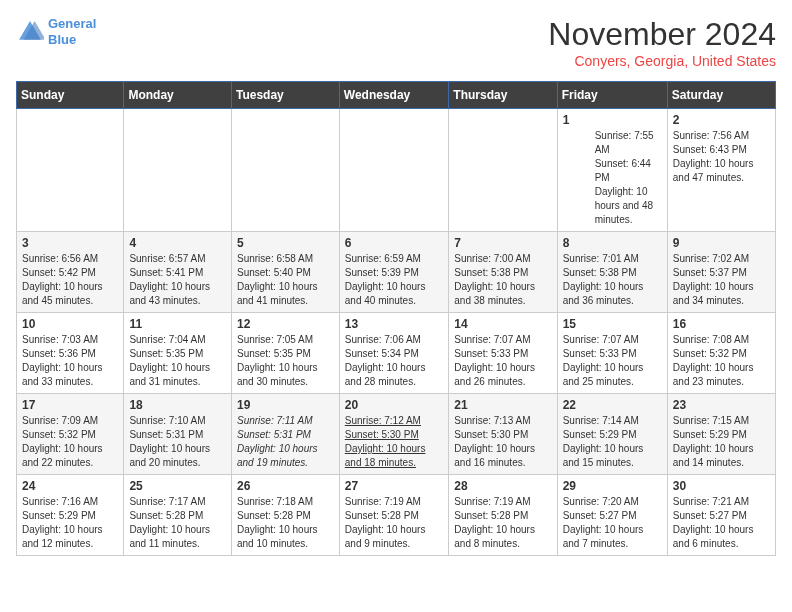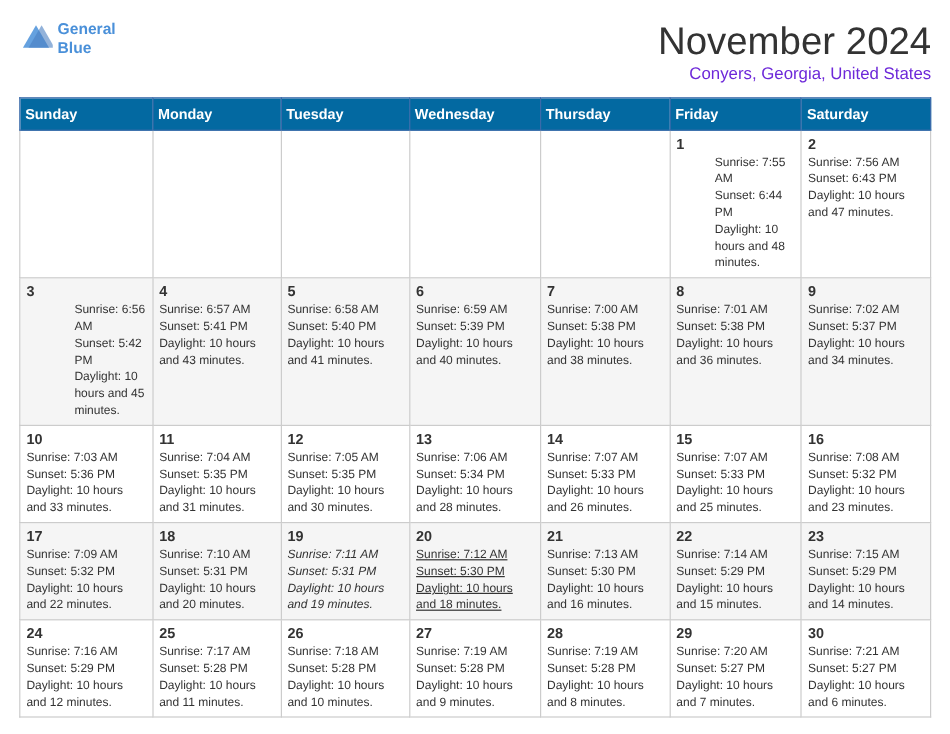--- a/index.html
+++ b/index.html
@@ -38,29 +38,29 @@
     .title-block {
       text-align: right;
     }
     .month-title {
       font-size: 32px;
       font-weight: normal;
       color: #333;
     }
     .location {
       font-size: 14px;
-      color: #6d28d9;
+      color: #ef4444;
     }
     .calendar {
       width: 100%;
       border-collapse: collapse;
       border: 1px solid #ccc;
     }
     .calendar th {
-      background-color: #0369a1;
+      background-color: #404040;
       color: #fff;
       font-size: 12px;
       font-weight: bold;
       padding: 6px 4px;
       text-align: left;
       border: 1px solid #3a6aaa;
     }
     .calendar td {
       vertical-align: top;
       border: 1px solid #ccc;
@@ -138,21 +138,21 @@
         <td>
           <span class="day-num">2</span>
           <div class="day-info" style="white-space: pre-line;">Sunrise: 7:56 AM
 Sunset: 6:43 PM
 Daylight: 10 hours and 47 minutes.</div>
         </td>
       </tr>
       <tr>
         <td>
           <span class="day-num">3</span>
-          <div class="day-info" style="white-space: pre-line; margin-left: 40px;">Sunrise: 6:56 AM
+          <div class="day-info" style="white-space: pre-line;">Sunrise: 6:56 AM
 Sunset: 5:42 PM
 Daylight: 10 hours and 45 minutes.</div>
         </td>
         <td>
           <span class="day-num">4</span>
           <div class="day-info" style="white-space: pre-line;">Sunrise: 6:57 AM
 Sunset: 5:41 PM
 Daylight: 10 hours and 43 minutes.</div>
         </td>
         <td>

